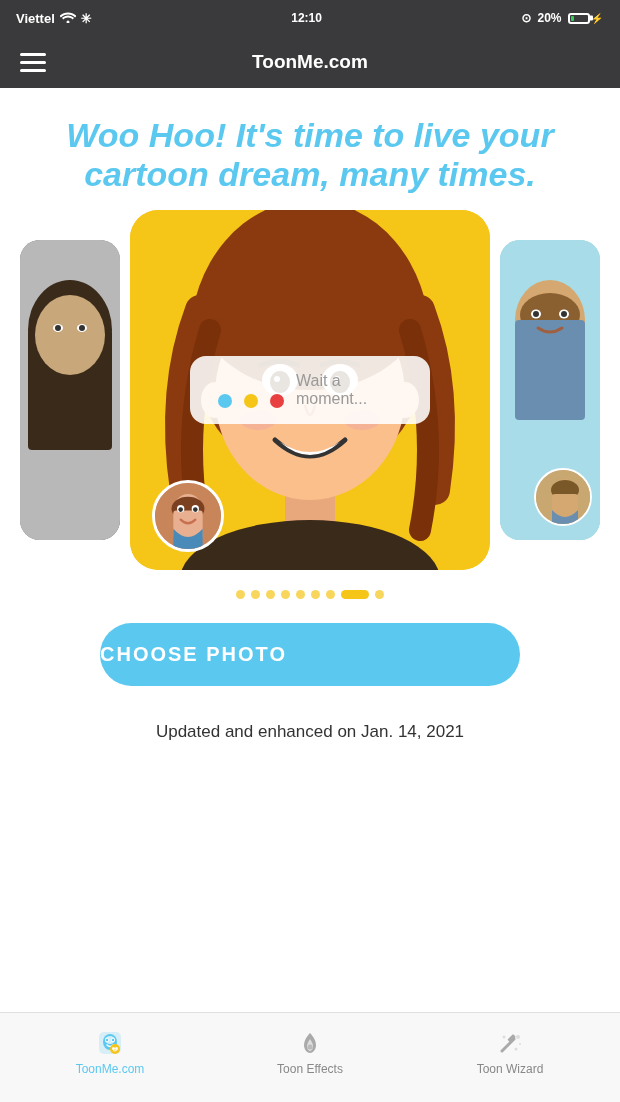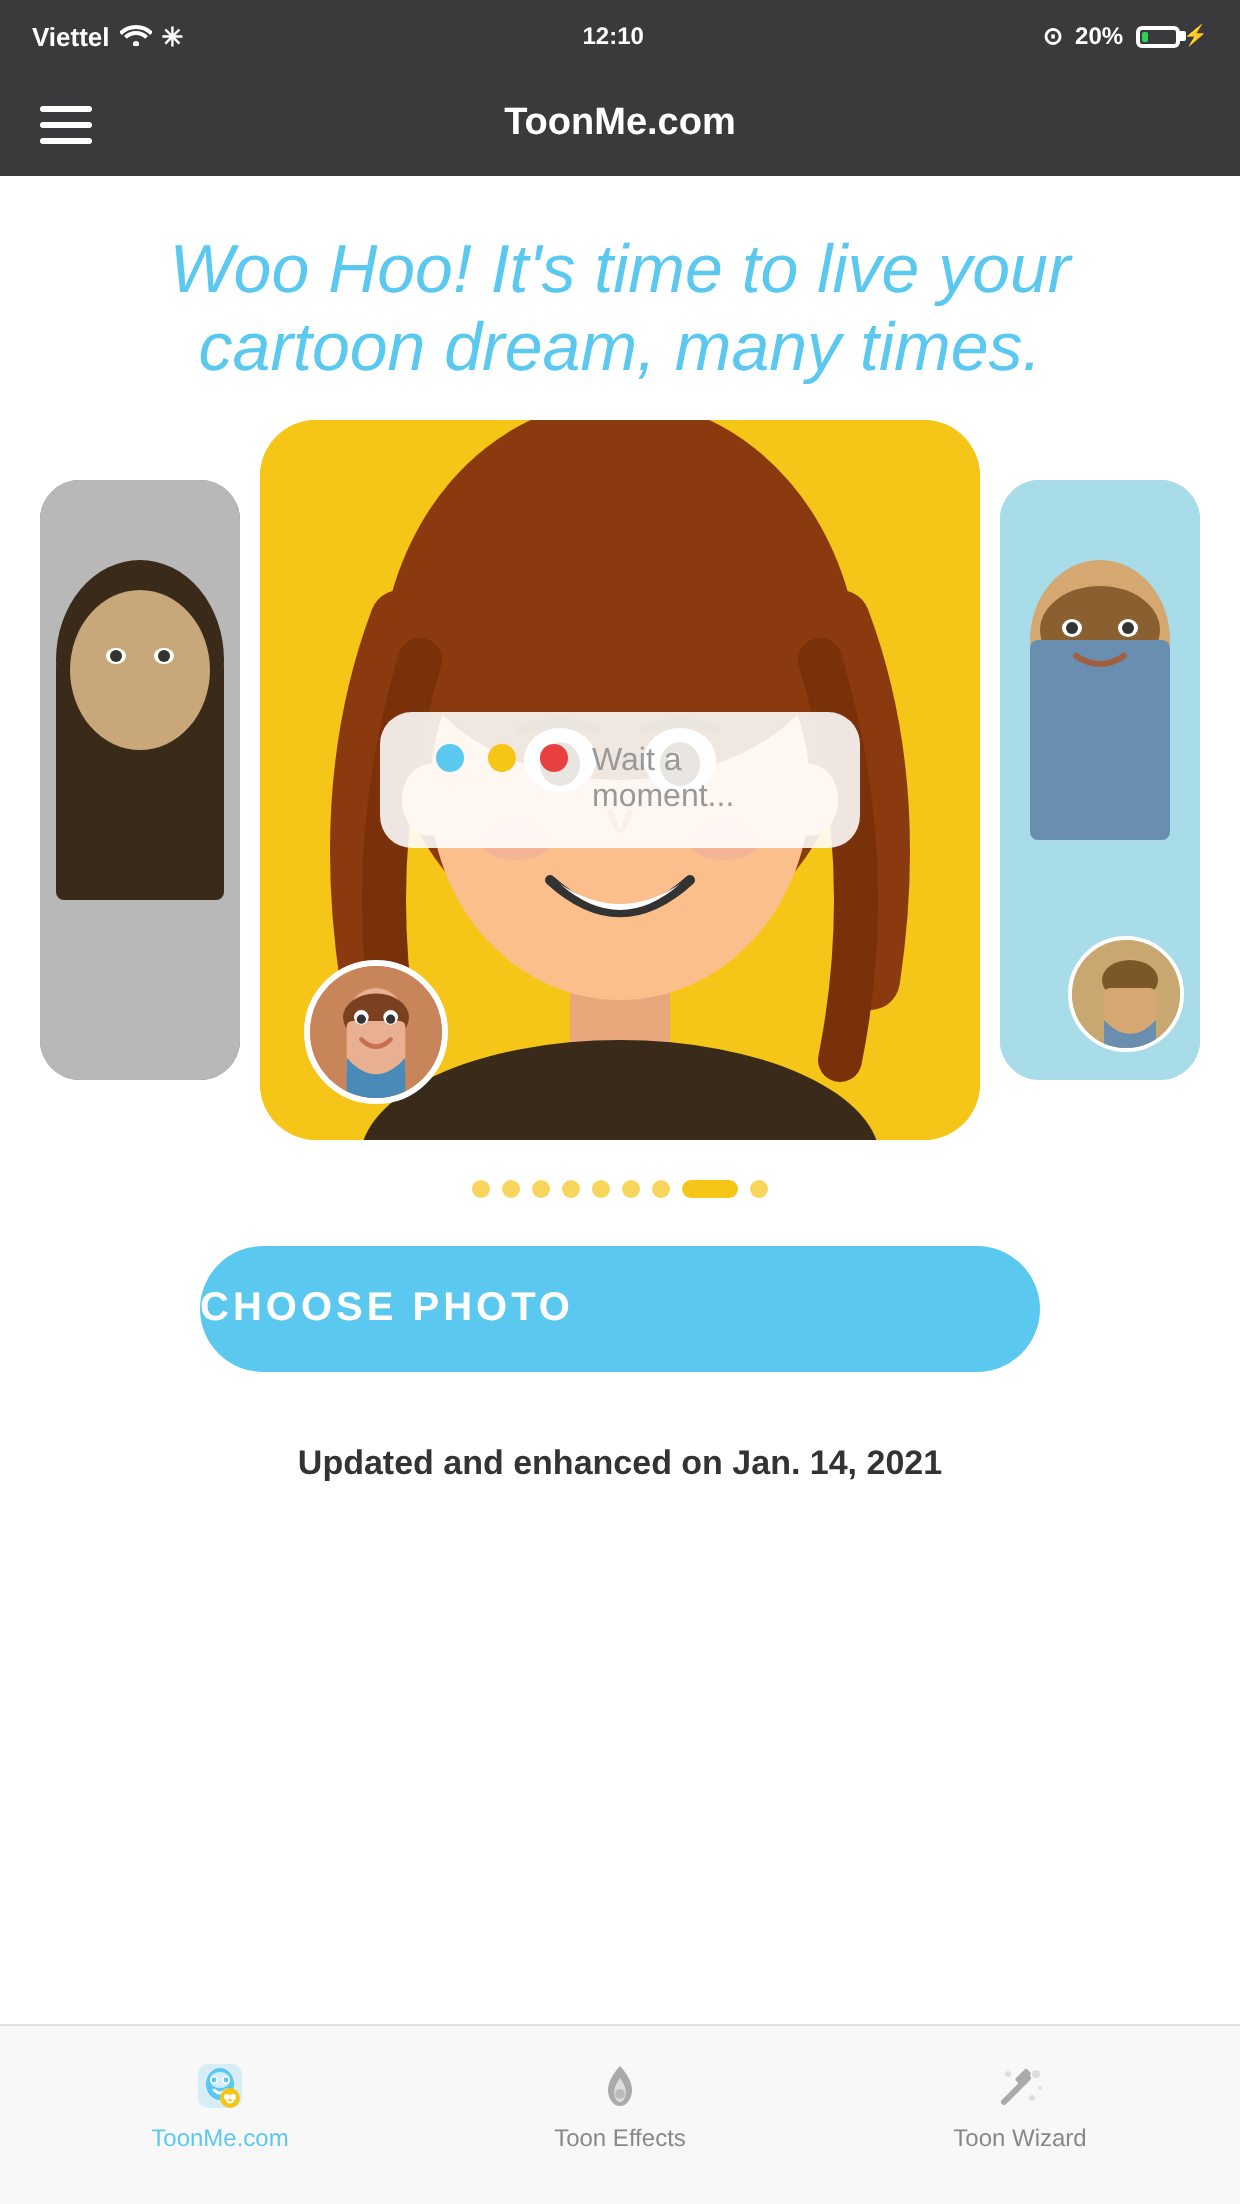--- a/index.html
+++ b/index.html
@@ -63,21 +63,21 @@
       flex: 1;
       background: #fff;
       padding: 28px 20px 20px;
       display: flex;
       flex-direction: column;
       align-items: center;
     }
 
     .headline {
       font-size: 34px;
-      font-weight: 400;
+      font-weight: 700;
       color: #5bc8f0;
       text-align: center;
       line-height: 1.15;
       font-style: italic;
       margin-bottom: 16px;
       padding: 0 10px;
     }
 
     .subtitle {
       font-size: 18px;
@@ -143,21 +143,21 @@
     
     .loading-overlay {
       position: absolute;
       top: 50%;
       left: 50%;
       transform: translate(-50%, -50%);
       background: rgba(255,255,255,0.88);
       border-radius: 16px;
       padding: 16px 28px;
       display: flex;
-      align-items: flex-start;
+      align-items: flex-end;
       gap: 12px;
       z-index: 10;
       min-width: 240px;
     }
     .dot {
       width: 14px; height: 14px; border-radius: 50%;
     }
     .dot-blue { background: #5bc8f0; }
     .dot-yellow { background: #f5c518; }
     .dot-red { background: #e84040; }
@@ -209,21 +209,21 @@
       cursor: pointer;
       margin-bottom: 36px;
       text-align: left;
     }
 
     
     .update-section {
       text-align: center;
       margin-bottom: 8px;
     }
-    .update-text { font-size: 17px; color: #333; margin-bottom: 6px; font-weight: bold; }
+    .update-text { font-size: 17px; color: #333; margin-bottom: 6px; }
     .warning-line { font-size: 17px; font-weight: 700; color: #333; }
     .clone-link { color: #e84040; text-decoration: underline; font-weight: 700; }
 
     
     .tab-bar {
       height: 90px;
       background: #f8f8f8;
       border-top: 1px solid #e0e0e0;
       display: flex;
       align-items: center;

